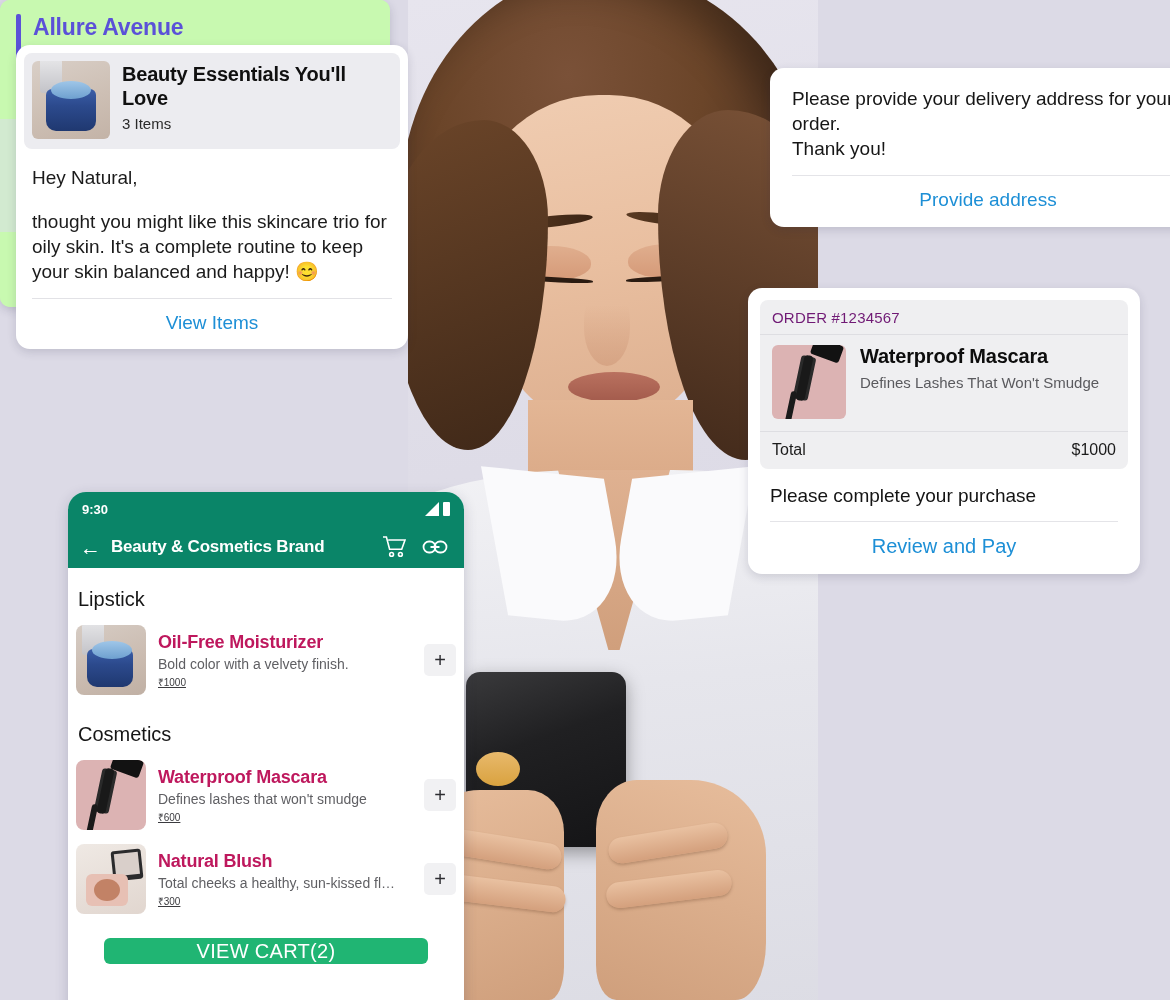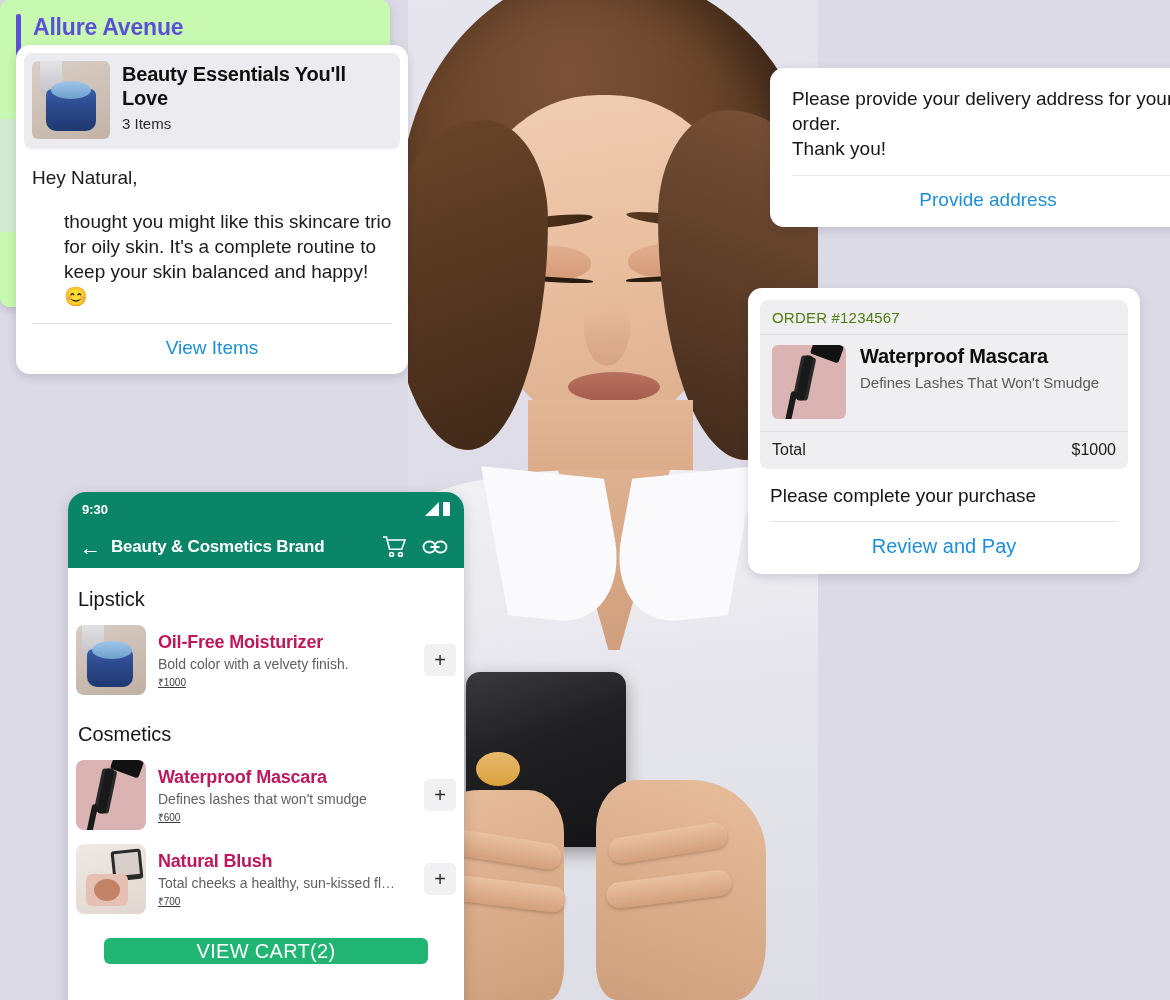--- a/index.html
+++ b/index.html
@@ -140,40 +140,40 @@
   }
   .dispenser {
     position:absolute; left:8px; top:-2px; width:22px; height:34px;
     background: linear-gradient(180deg,#e6e6e8,#c3c3c8); border-radius:3px;
   }
   .cat-head-txt { padding-top:2px; }
   .cat-title { font-size:20px; font-weight:bold; color:#101010; line-height:1.18; letter-spacing:-.2px;}
   .cat-items { font-size:15px; color:#2a2a2a; margin-top:5px;}
   .cat-body { padding:4px 16px 0 16px; }
   .cat-greet { font-size:19px; color:#1b1b1b; margin-top:6px;}
-  .cat-msg { font-size:19px; color:#1b1b1b; line-height:1.32; margin-top:20px;margin-left:32px; }
+  .cat-msg { font-size:19px; color:#1b1b1b; line-height:1.32; margin-top:20px; }
   .cat-action {
     margin:14px 16px 0 16px; border-top:1px solid #e2e2e6;
     text-align:center; padding:13px 0 15px 0;
     font-size:19px; color:#1d8fd6; cursor:pointer;
   }
 
   
   #address-card { left:770px; top:68px; width:436px; }
   .addr-text { font-size:19px; color:#161616; line-height:1.32; padding:18px 22px 14px 22px; }
   .addr-action {
     margin:0 22px; border-top:1px solid #e4e4e8;
     text-align:center; padding:13px 0 16px 0;
     font-size:19px; color:#1d8fd6; cursor:pointer;
   }
 
   
   #order-card { left:748px; top:288px; width:392px; }
   .order-inner { margin:12px; border-radius:8px; background:#efeff1; overflow:hidden; }
-  .order-id { font-size:15px; color:#4d7c0f; padding:9px 12px 8px 12px; letter-spacing:.2px;}
+  .order-id { font-size:15px; color:#701a75; padding:9px 12px 8px 12px; letter-spacing:.2px;}
   .order-row {
     display:flex; gap:14px; align-items:flex-start;
     border-top:1px solid #dedee2; padding:10px 12px 12px 12px;
   }
   .mascara-thumb {
     width:74px; height:74px; flex:0 0 74px; border-radius:6px; overflow:hidden; position:relative;
     background:#dcb3b3;
   }
   .mascara-wand {
     position:absolute; left:28px; top:10px; width:9px; height:46px;
@@ -454,21 +454,21 @@
       </div>
 
       <div class="ph-item">
         <div class="ph-thumb thumb-blush">
           <div class="blush-mirror"></div>
           <div class="blush-pan"></div>
         </div>
         <div class="ph-info">
           <div class="ph-name">Natural Blush</div>
           <div class="ph-desc">Total cheeks a healthy, sun-kissed fl…</div>
-          <div class="ph-price">₹700</div>
+          <div class="ph-price">₹300</div>
         </div>
         <div class="ph-plus">+</div>
       </div>
 
       <div class="ph-cart-btn">VIEW CART(2)</div>
     </div>
   </div>
 
 </div>
 

